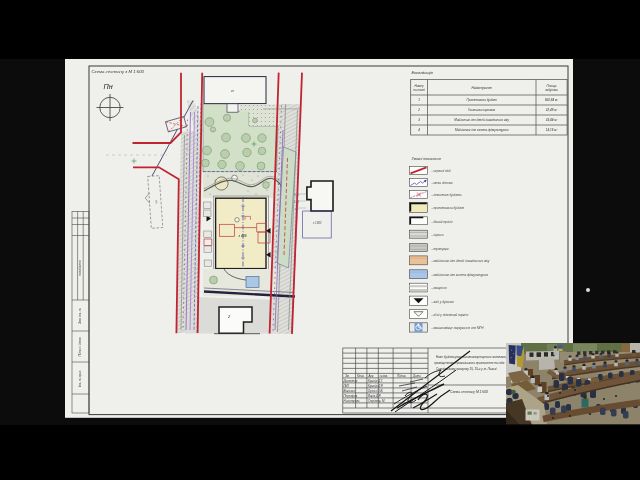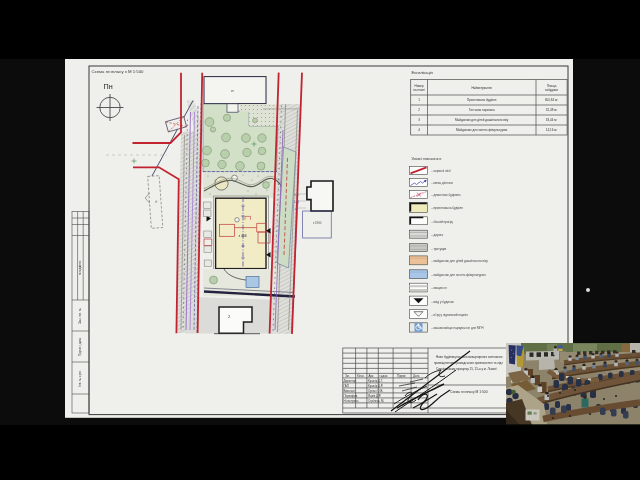--- a/index.html
+++ b/index.html
@@ -1,17 +1,17 @@
 <!DOCTYPE html>
 <html><head>
 <meta charset="utf-8">
 <style>
 html,body{margin:0;padding:0;background:#000;width:640px;height:480px;overflow:hidden;
 font-family:"Liberation Sans", sans-serif;}
-#stage{position:relative;width:640px;height:480px;background:#0c0c0c;}
+#stage{position:relative;width:640px;height:480px;background:#0c0c0c;font-style:italic;}
 .bar{position:absolute;left:0;width:640px;background:#000;}
 </style>
 </head>
 <body>
 <div id="stage">
 
 <div class="bar" style="top:0;height:59px;"></div>
 
 <div class="bar" style="top:425px;height:55px;"></div>
 

